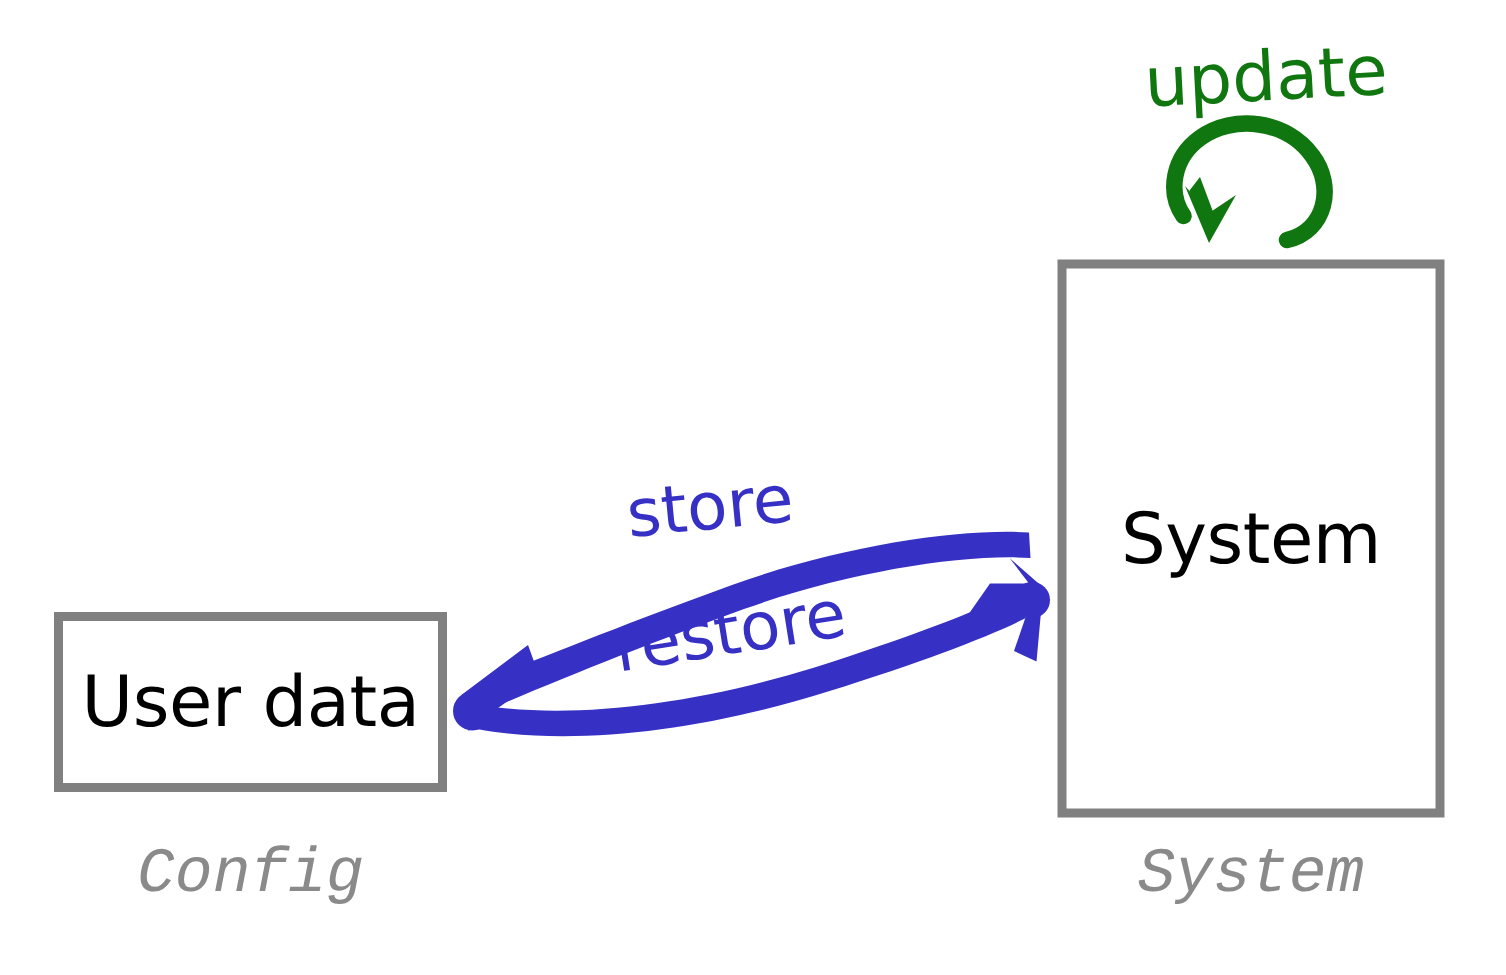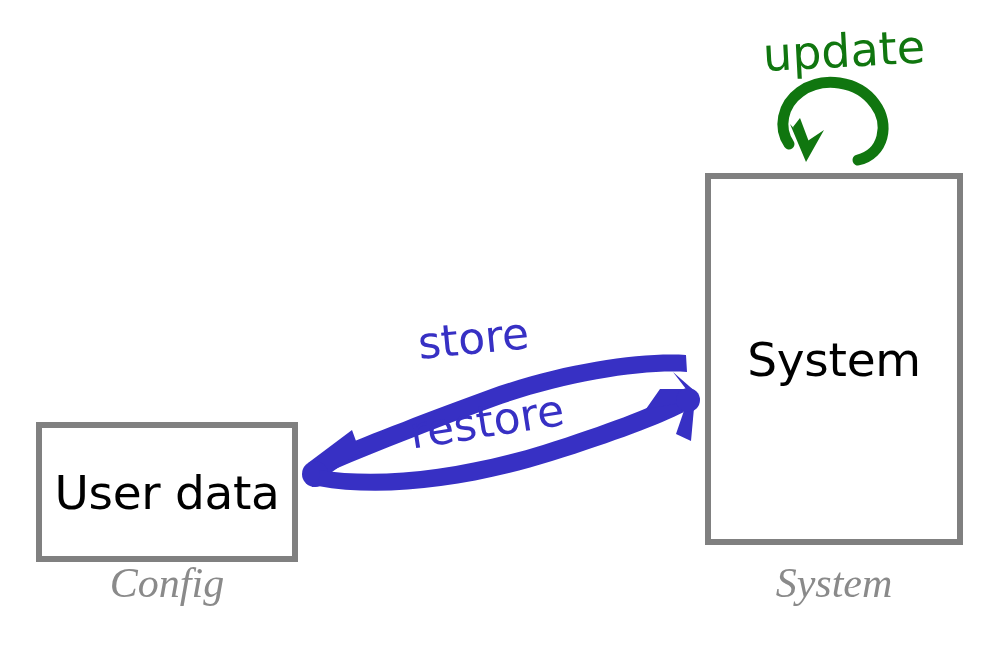--- a/index.html
+++ b/index.html
@@ -41,35 +41,35 @@
     font-family: "DejaVu Sans", sans-serif;
     font-size: 47px;
     font-weight: 400;
     color: #000000;
     line-height: 1;
     white-space: nowrap;
     letter-spacing: -0.3px;
   }
   #box-userdata {
     left: 36px;
-    top: 422px;
+    top: 408px;
     width: 262px;
-    height: 140px;
+    height: 120px;
   }
   #box-system {
     left: 705px;
     top: 173px;
     width: 258px;
     height: 372px;
   }
 
   
   .group-caption {
     position: absolute;
-    font-family: Liberation Serif, serif;
+    font-family: Liberation Mono, monospace;
     font-style: italic;
     font-size: 42px;
     color: #8a8a8a;
     line-height: 1;
     white-space: nowrap;
     text-align: center;
   }
   #caption-config {
     left: 36px;
     top: 562px;

